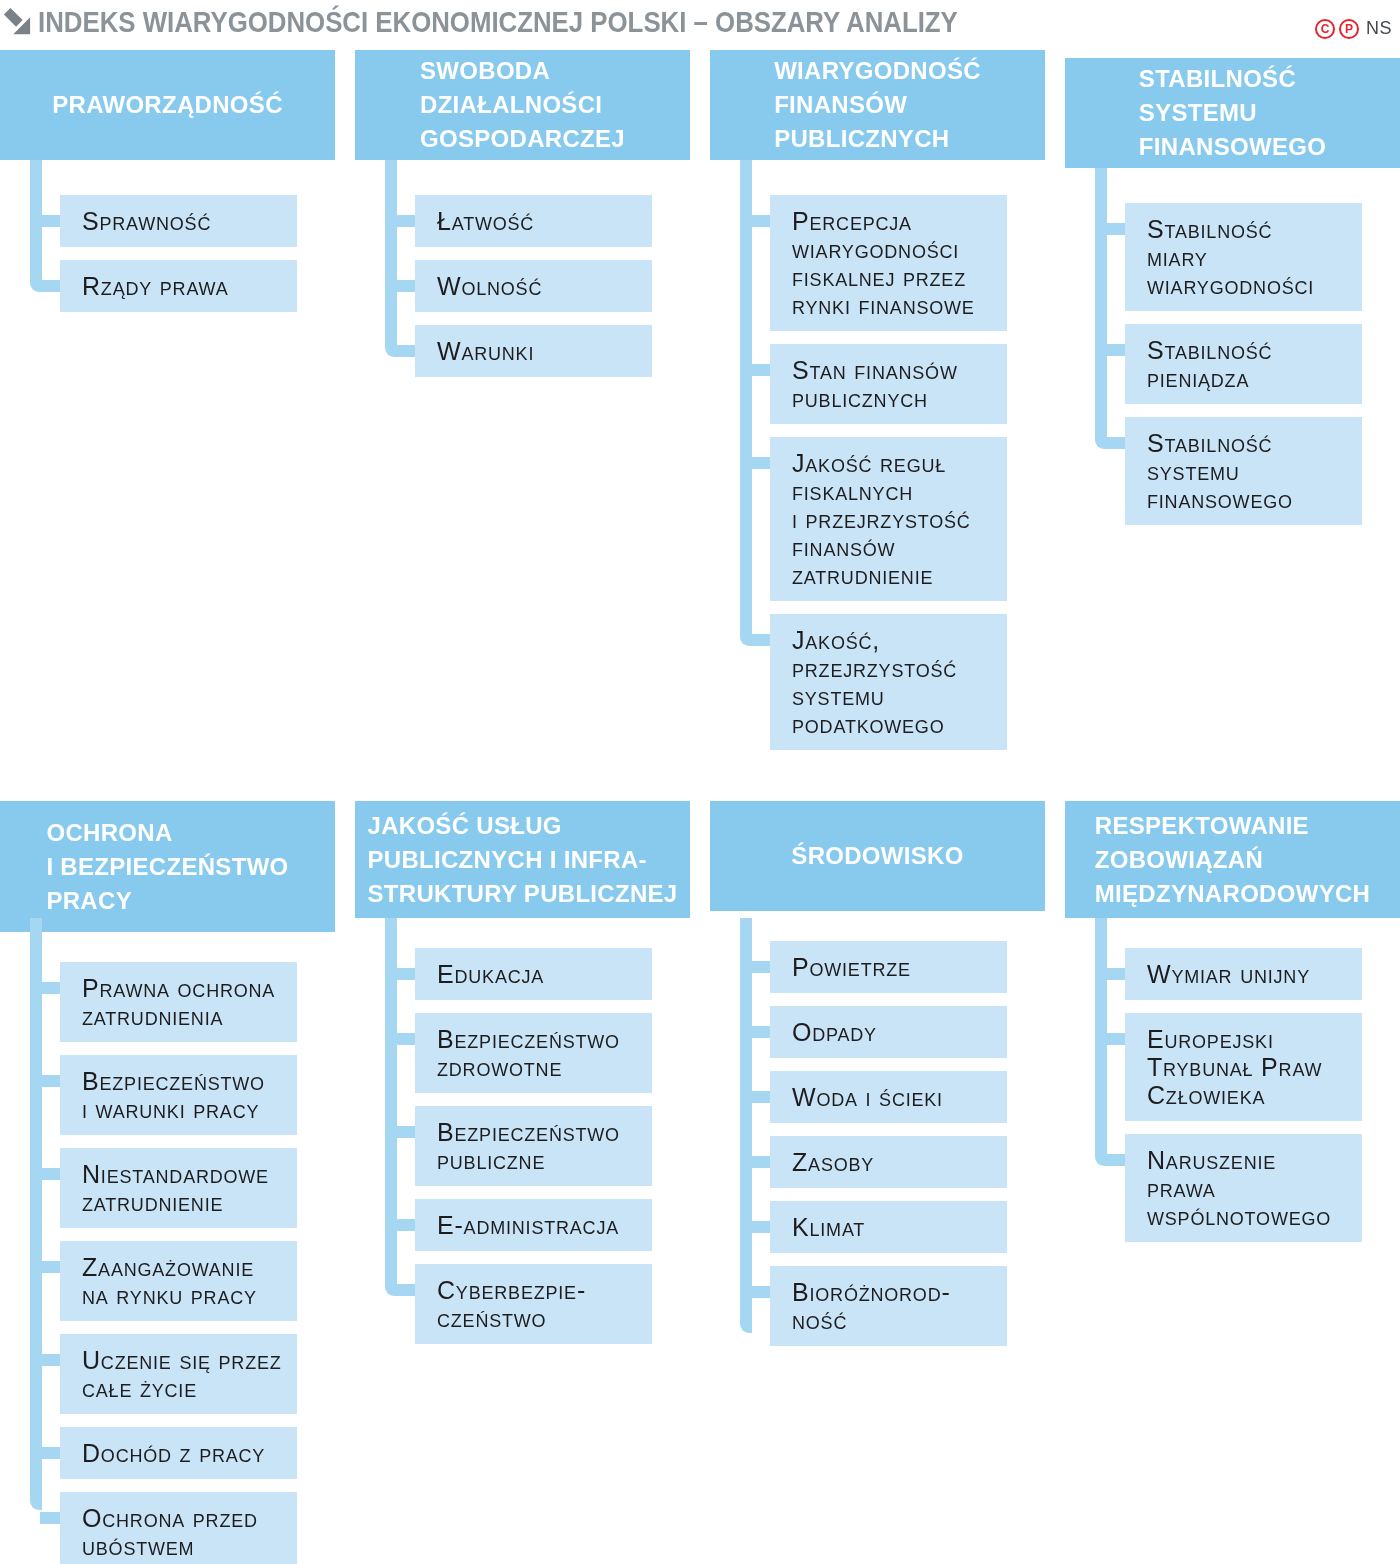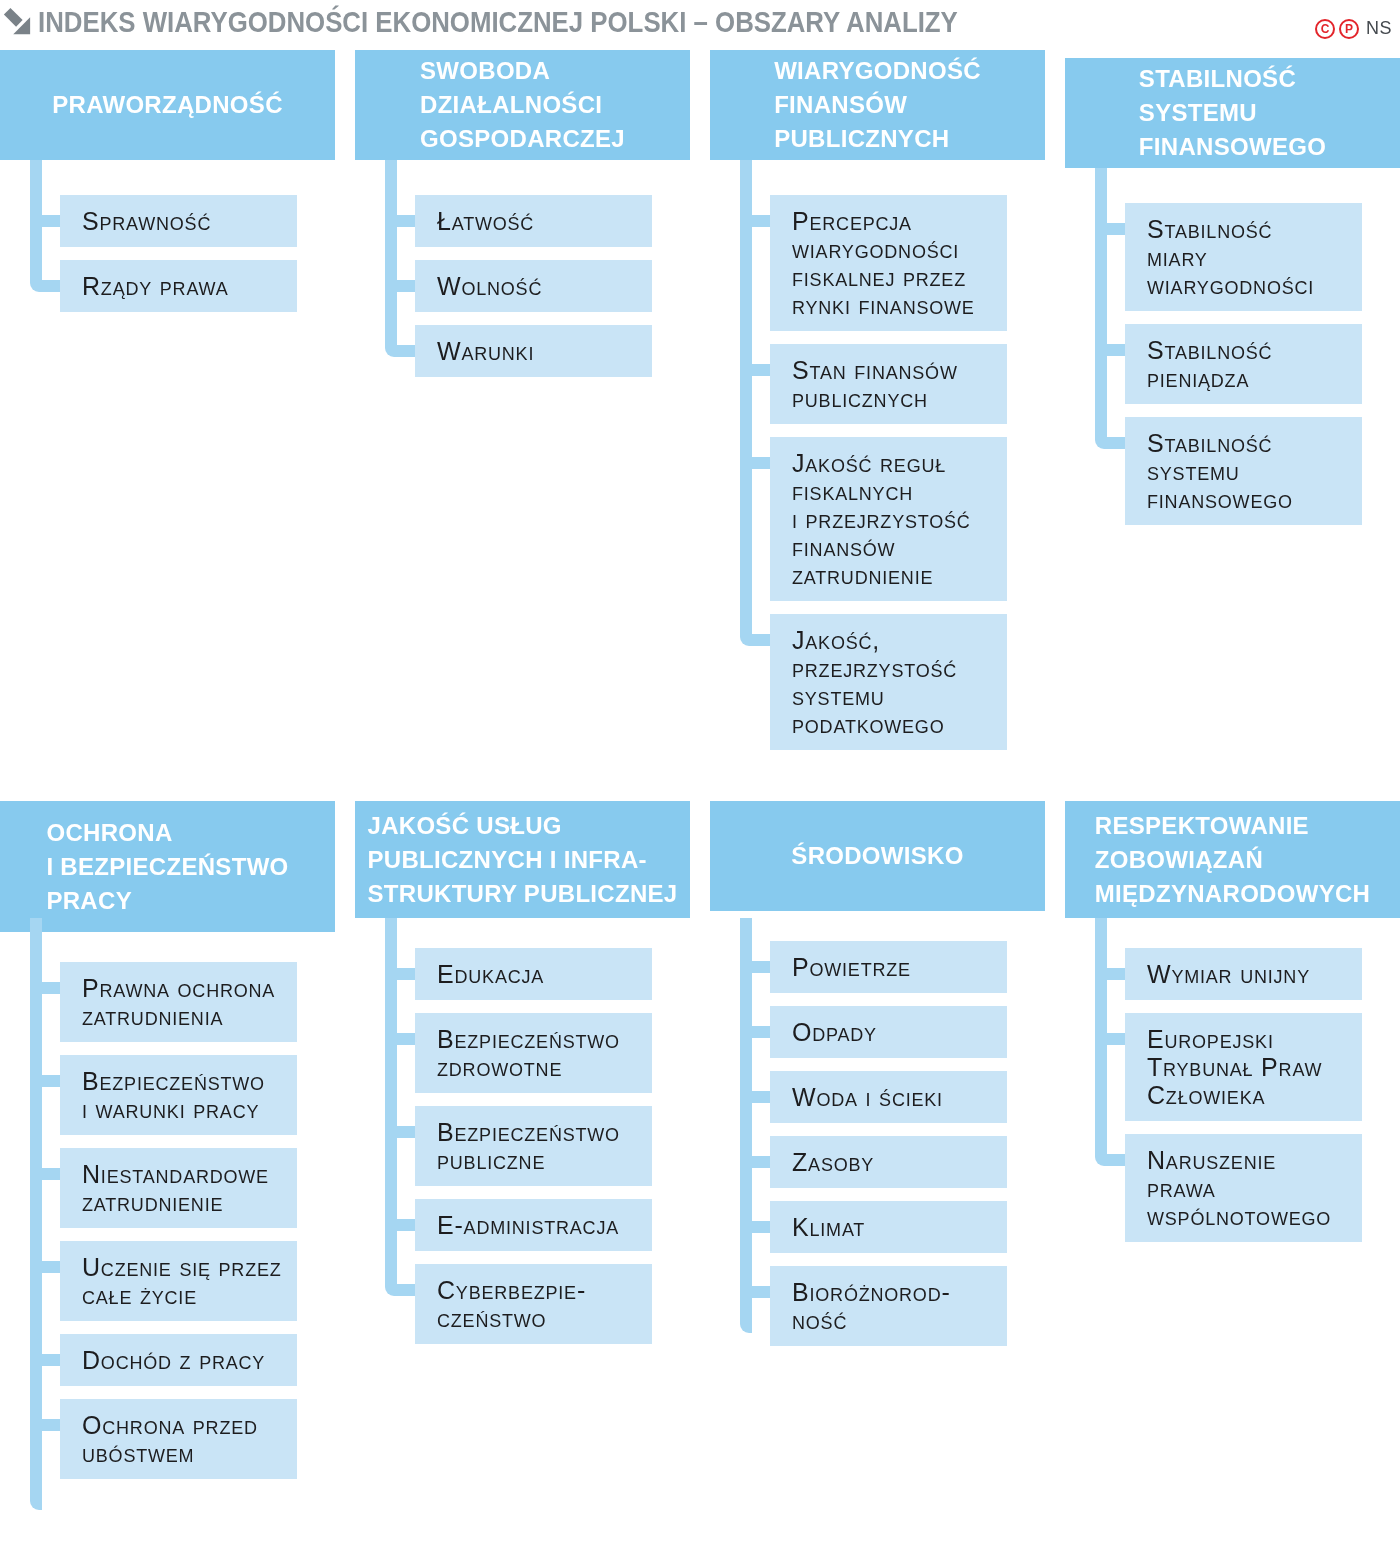--- a/index.html
+++ b/index.html
@@ -142,20 +142,22 @@
       <div class="ghead" style="height: 131px;">OCHRONA
 I BEZPIECZEŃSTWO
 PRACY</div>
       <div class="trunk" style="top: 117px; height: 592px;"></div>
       <div class="gitem" style="margin-top: 30px;">Prawna ochrona
 zatrudnienia</div>
       <div class="gitem">Bezpieczeństwo
 i warunki pracy</div>
       <div class="gitem">Niestandardowe
 zatrudnienie</div>
+      <div class="gitem">Zaangażowanie
+na rynku pracy</div>
       <div class="gitem">Uczenie się przez
 całe życie</div>
       <div class="gitem">Dochód z pracy</div>
       <div class="gitem">Ochrona przed
 ubóstwem</div>
     </div>
     <div class="group" style="left: 355px; top: 801px;">
       <div class="ghead" style="height: 117px;">JAKOŚĆ USŁUG
 PUBLICZNYCH I INFRA-
 STRUKTURY PUBLICZNEJ</div>

